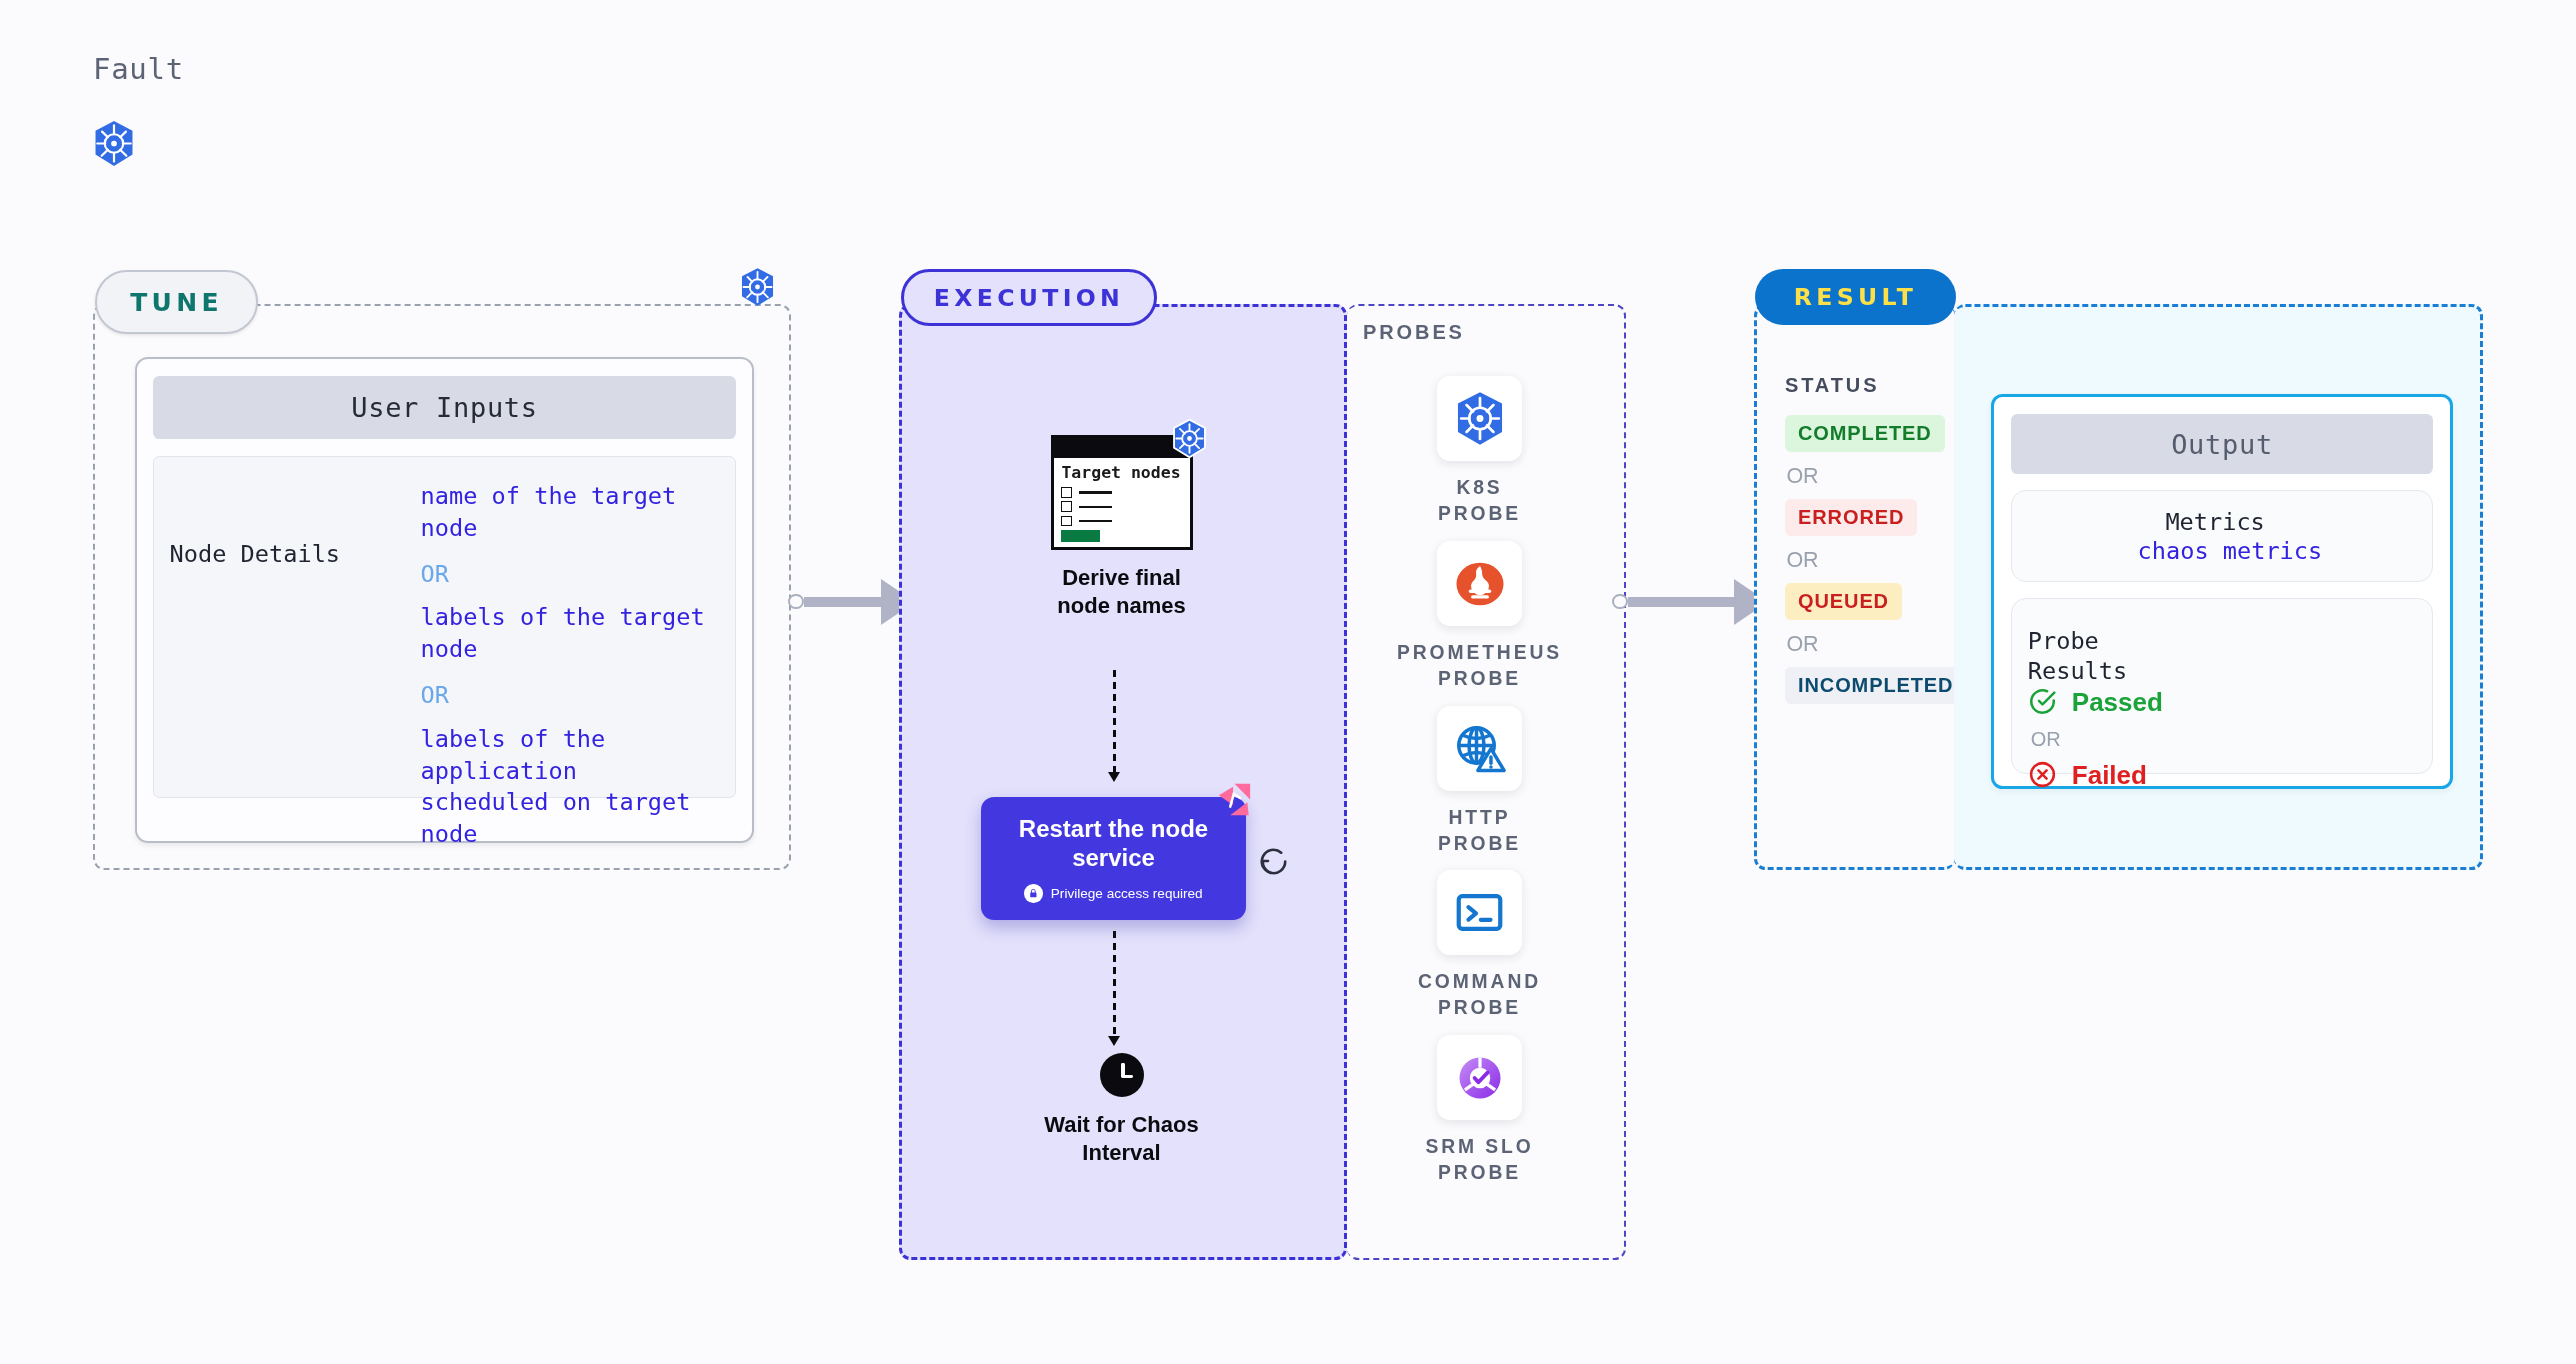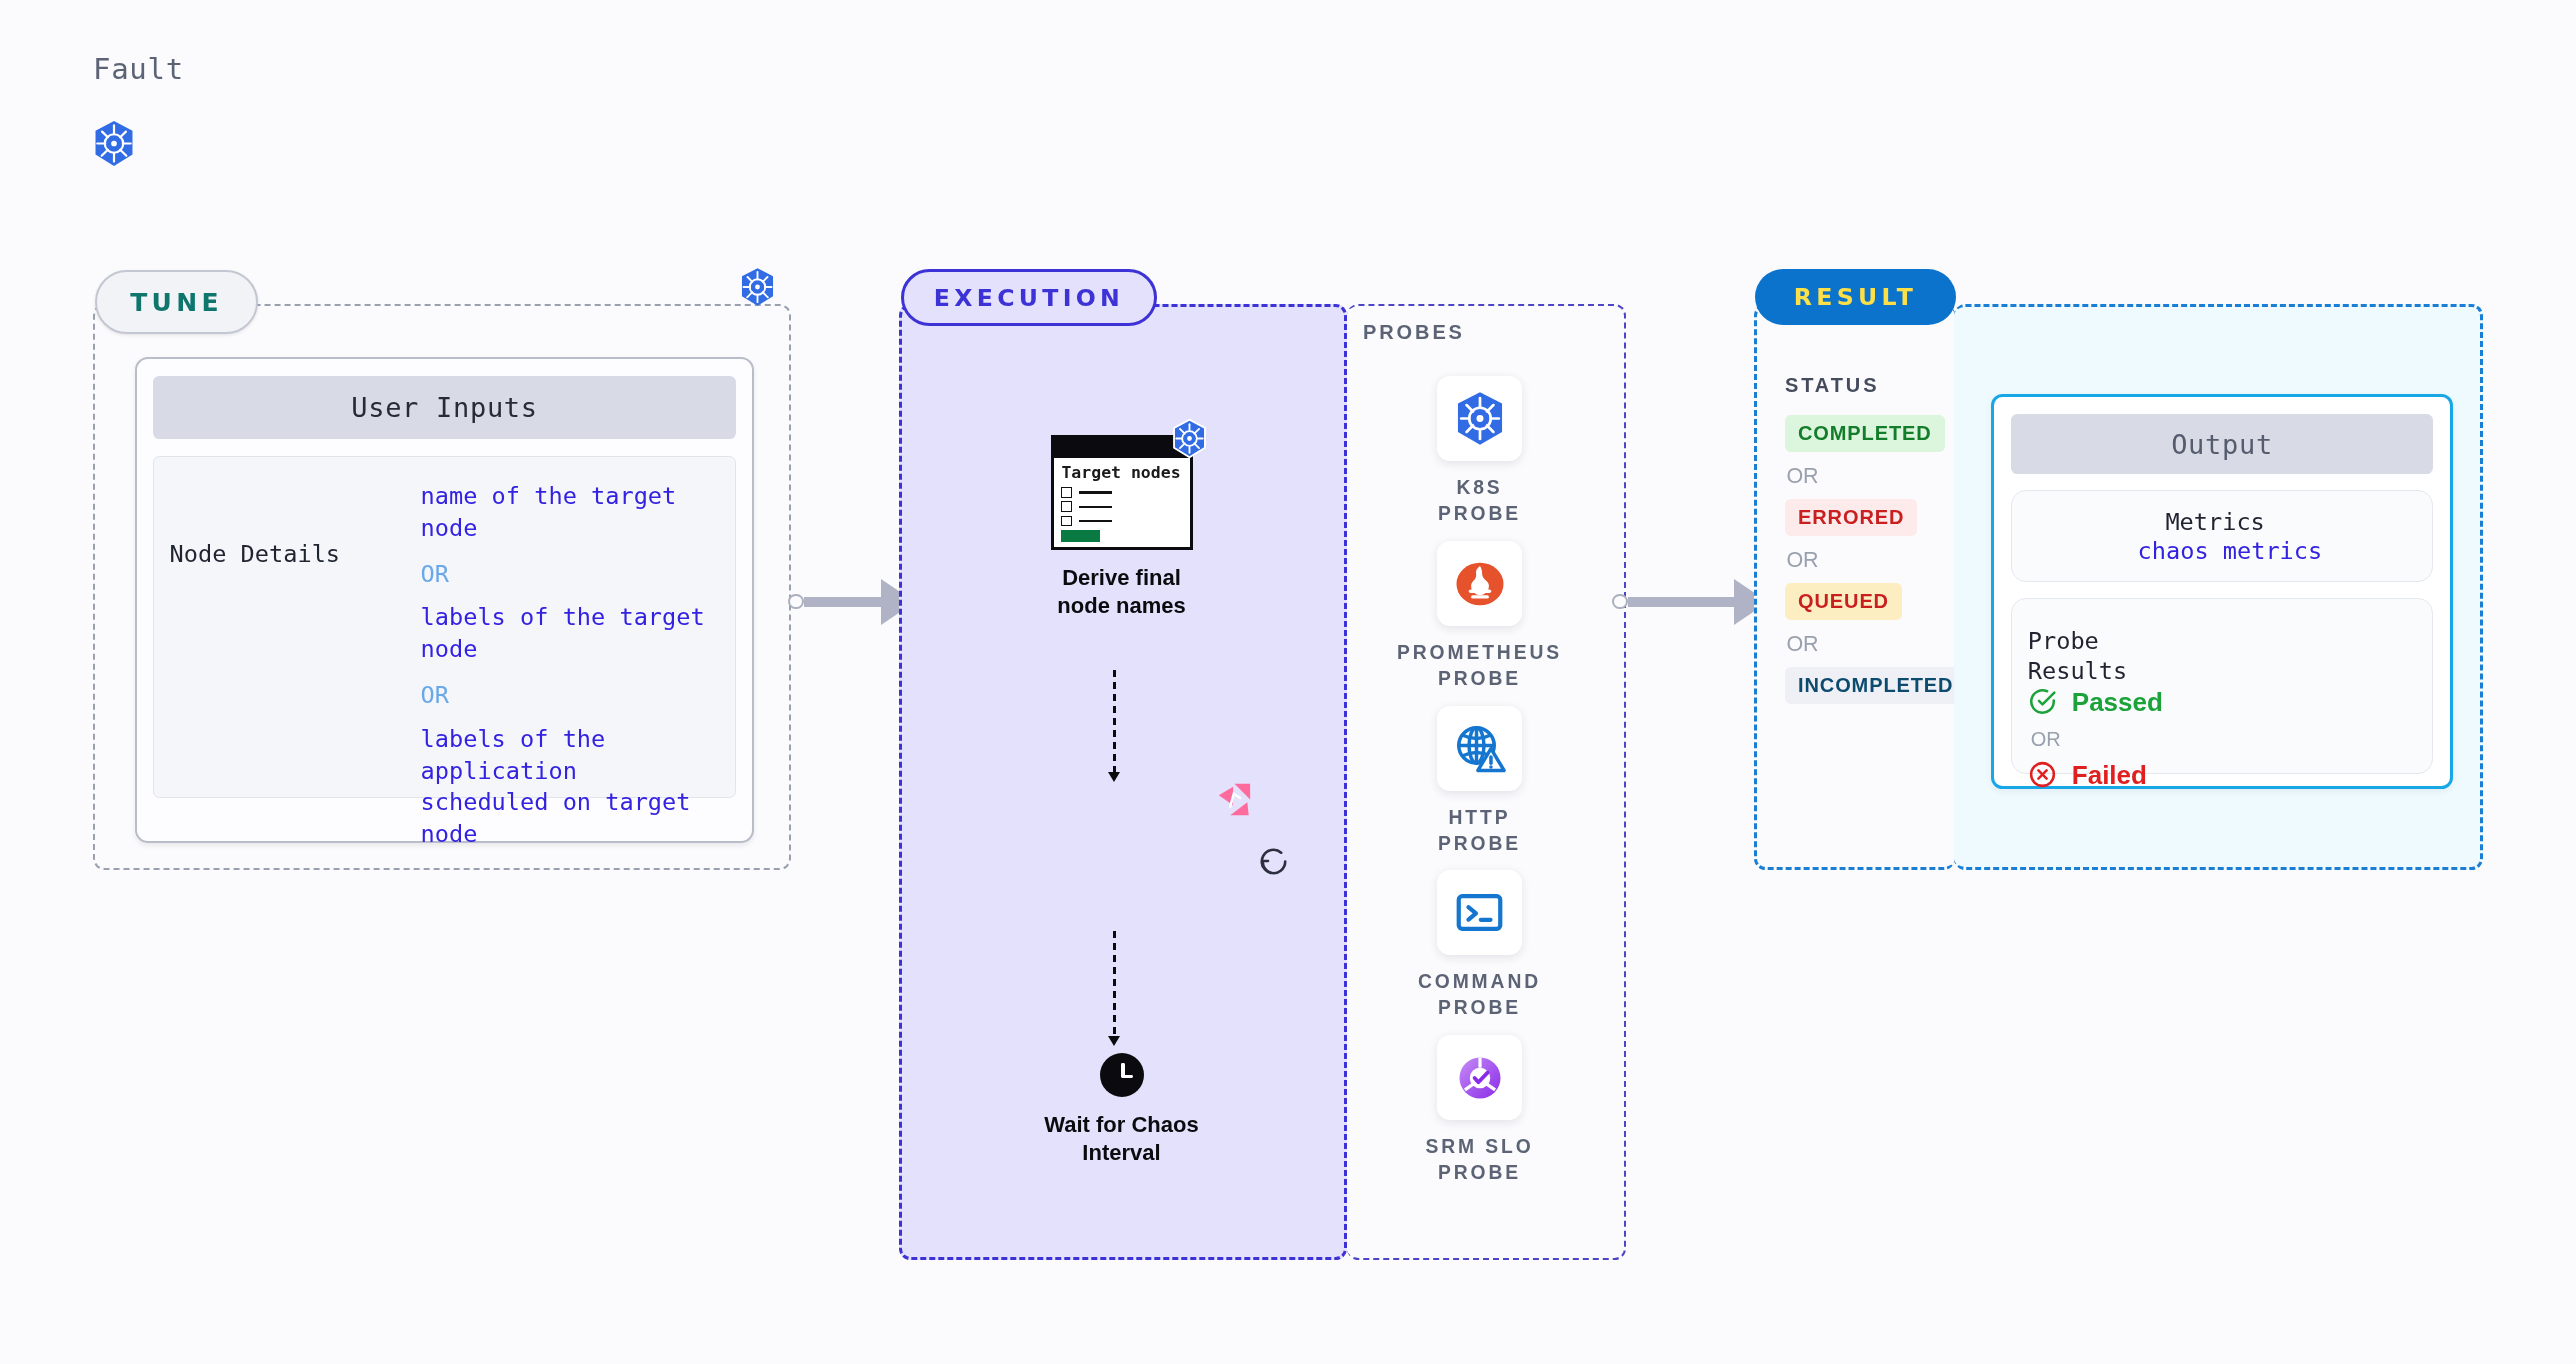--- a/index.html
+++ b/index.html
@@ -370,20 +370,31 @@
           </g>
         </svg>
       </span>
     </div>
     <div class="flow-caption">Derive final node names</div>
   </div>
 
   <div class="dotted-arrow" style="left:1113px; top:670px; height:104px;"></div>
   <div class="arrow-head-down" style="left:1108px; top:772px;"></div>
 
+  <div id="restart-card">
+    <div class="rc-title">Restart the node service</div>
+    <div class="rc-sub">
+      <span class="lock-badge">
+        <svg width="10.7" height="10.7" viewBox="0 0 24 24" fill="#4338e0">
+          <path d="M12 2a5 5 0 0 0-5 5v3H6a1 1 0 0 0-1 1v9a1 1 0 0 0 1 1h12a1 1 0 0 0 1-1v-9a1 1 0 0 0-1-1h-1V7a5 5 0 0 0-5-5zm0 2a3 3 0 0 1 3 3v3H9V7a3 3 0 0 1 3-3z"></path>
+        </svg>
+      </span>
+      <span>Privilege access required</span>
+    </div>
+  </div>
   <span id="chaos-mark">
     <svg width="37" height="37" viewBox="0 0 52 52">
       <g fill="#ff6b9c">
         <path d="M26 4 L48 4 L48 26 Z"></path>
         <path d="M4 20 L24 8 L24 34 Z"></path>
         <path d="M20 48 L44 30 L46 48 Z"></path>
       </g>
       <path d="M20 36 L25 18 L34 24" fill="none" stroke="#fff" stroke-width="3.5" stroke-linecap="round"></path>
     </svg>
   </span>

